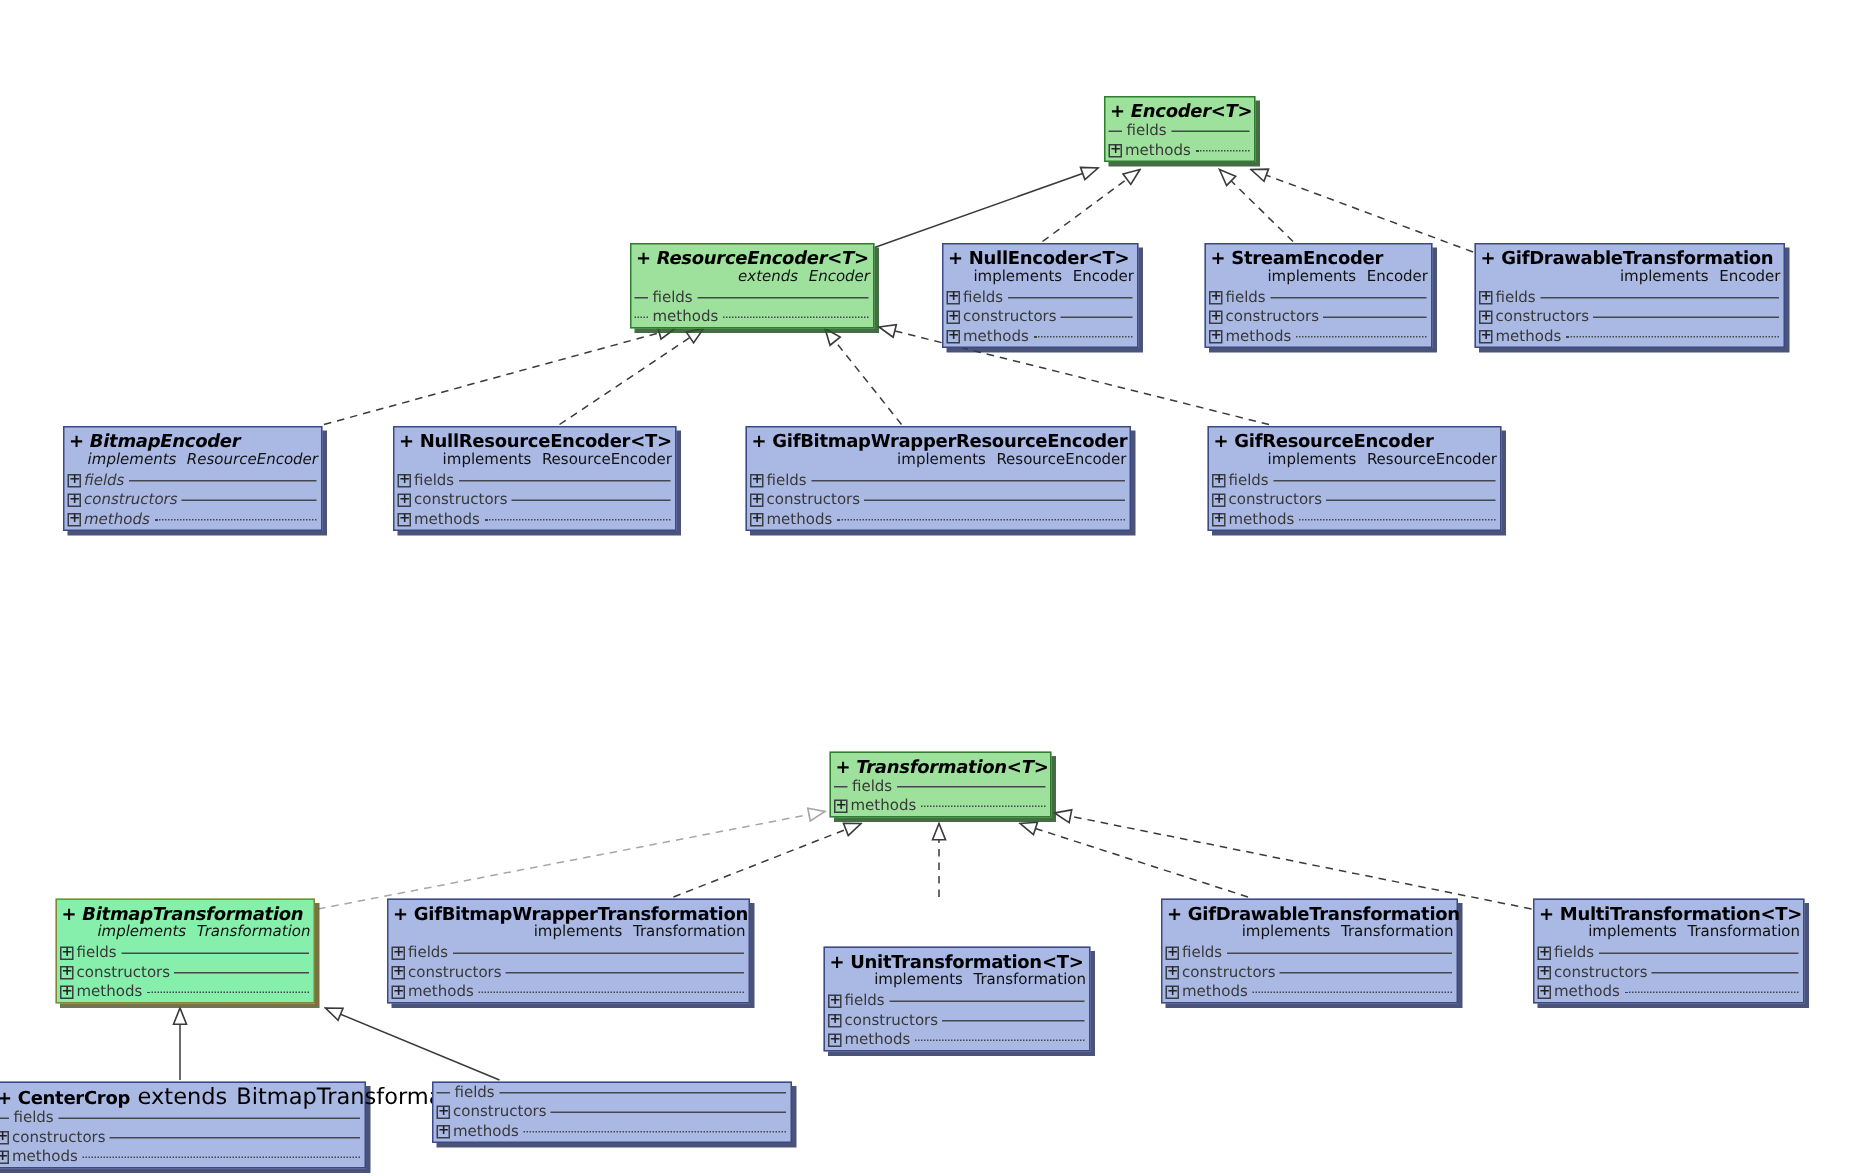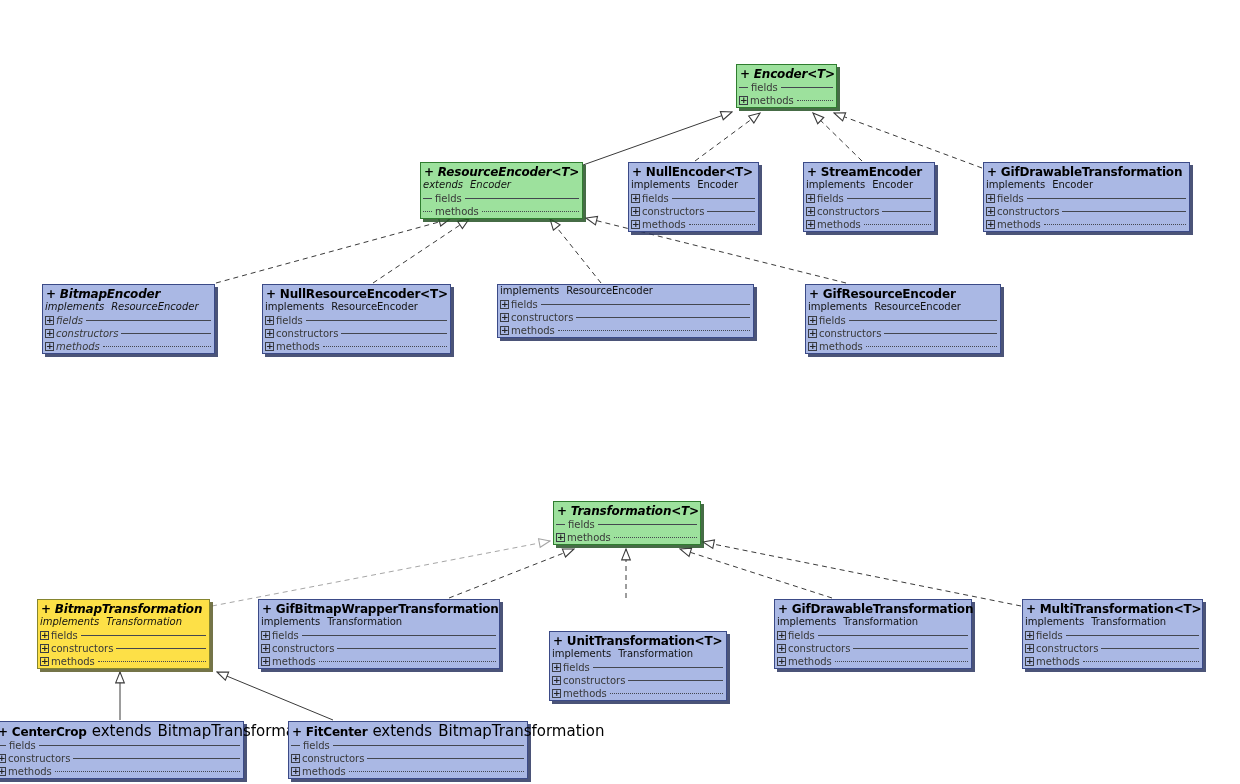--- a/index.html
+++ b/index.html
@@ -7,31 +7,31 @@
     width:1240px;height:784px;position:relative;background:#ffffff;overflow:hidden;
     font-family:"DejaVu Sans","Liberation Sans",sans-serif;
   }
   #stage{position:absolute;inset:0;width:1240px;height:784px;margin-top:34px;}
   #edges{position:absolute;left:0;top:0;z-index:1;}
   .uml-box{
     position:absolute;z-index:2;border:1px solid #444;box-sizing:border-box;
   }
   .c-green{background:#9de19d;border-color:#2f7d2f;box-shadow:3px 3px 0 rgba(38,82,38,0.85);}
   .c-blue{background:#aab8e4;border-color:#3b4a87;box-shadow:3px 3px 0 rgba(44,54,96,0.85);}
-  .c-yellow{background:#fde047;border-color:#85852f;box-shadow:3px 3px 0 rgba(92,92,40,0.85);}
+  .c-yellow{background:#86efac;border-color:#85852f;box-shadow:3px 3px 0 rgba(92,92,40,0.85);}
   .title{
     font-size:12px;font-weight:bold;color:#000;padding:2px 3px 0 3px;
     white-space:nowrap;letter-spacing:-0.2px;line-height:14px;
   }
   .title .vis{margin-right:4px;}
   .uml-box.it .title .nm{font-style:italic;}
   .title .sfx{font-weight:normal;font-size:15px;margin-left:5px;letter-spacing:0;}
   .title .sfx .kw{margin-right:6px;}
   .subtitle{
-    font-size:10px;color:#111;text-align:left;white-space:nowrap;
+    font-size:10px;color:#111;text-align:right;white-space:nowrap;
     line-height:12px;padding:0 2px 1px 2px;
   }
   .subtitle .kw{margin-right:7px;}
   .subtitle.it{font-style:italic;}
   .mrow{
     display:flex;align-items:center;height:13px;font-size:10px;color:#383838;
     padding:0 3px 0 2px;white-space:nowrap;
   }
   .mrow .pre{width:9px;border-top:1px solid #44474f;margin-right:2px;}
   .mrow.dotted .pre{border-top-style:dotted;}
@@ -112,21 +112,21 @@
         <span class="plusbox">+</span>
         <span class="lbl">constructors</span>
         <span class="fill"></span>
       </div>
       <div class="mrow dotted">
         <span class="plusbox">+</span>
         <span class="lbl">methods</span>
         <span class="fill"></span>
       </div>
     </div>
-    <div class="uml-box c-blue" style="left: 803px; top: 128px; width: 132px;">
+    <div class="uml-box c-blue" style="left: 803px; top: 128px; width: 152px;">
       <div class="title"><span class="vis">+</span><span class="nm">StreamEncoder</span></div>
       <div class="subtitle"><span class="kw">implements</span><span>Encoder</span></div>
       <div class="mrow">
         <span class="plusbox">+</span>
         <span class="lbl">fields</span>
         <span class="fill"></span>
       </div>
       <div class="mrow">
         <span class="plusbox">+</span>
         <span class="lbl">constructors</span>
@@ -189,20 +189,21 @@
         <span class="lbl">constructors</span>
         <span class="fill"></span>
       </div>
       <div class="mrow dotted">
         <span class="plusbox">+</span>
         <span class="lbl">methods</span>
         <span class="fill"></span>
       </div>
     </div>
     <div class="uml-box c-blue" style="left: 497px; top: 250px; width: 257px;">
+      <div class="title"><span class="vis">+</span><span class="nm">GifBitmapWrapperResourceEncoder</span></div>
       <div class="subtitle"><span class="kw">implements</span><span>ResourceEncoder</span></div>
       <div class="mrow">
         <span class="plusbox">+</span>
         <span class="lbl">fields</span>
         <span class="fill"></span>
       </div>
       <div class="mrow">
         <span class="plusbox">+</span>
         <span class="lbl">constructors</span>
         <span class="fill"></span>
@@ -352,21 +353,20 @@
         <span class="lbl">constructors</span>
         <span class="fill"></span>
       </div>
       <div class="mrow dotted">
         <span class="plusbox">+</span>
         <span class="lbl">methods</span>
         <span class="fill"></span>
       </div>
     </div>
     <div class="uml-box c-blue" style="left: 288px; top: 687px; width: 240px;">
-      <div class="title"><span class="vis">+</span><span class="nm">FitCenter</span><span class="sfx"><span class="kw">extends</span><span>BitmapTransformation</span></span></div>
       <div class="mrow">
         <span class="pre"></span>
         <span class="lbl">fields</span>
         <span class="fill"></span>
       </div>
       <div class="mrow">
         <span class="plusbox">+</span>
         <span class="lbl">constructors</span>
         <span class="fill"></span>
       </div>

